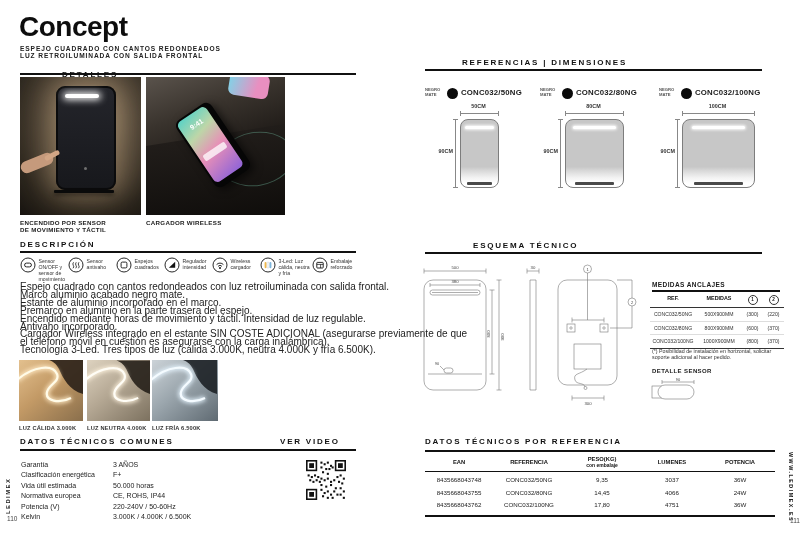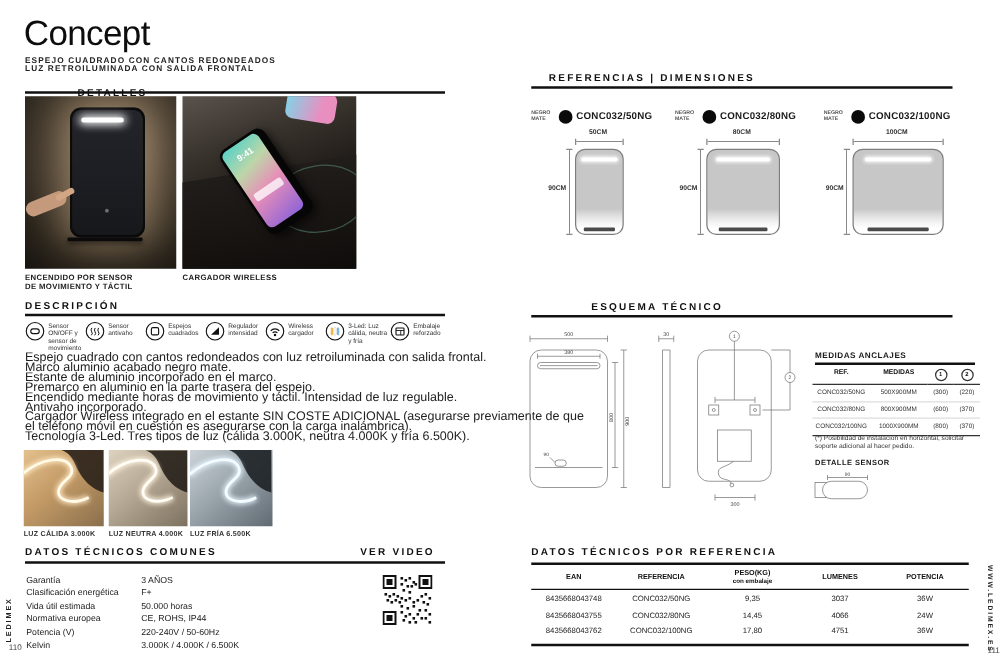--- a/index.html
+++ b/index.html
@@ -43,21 +43,21 @@
             font-size:4.6px;line-height:8px;text-align:center;font-weight:bold;}
   .dt-grid{display:grid;grid-template-columns:68px 72px 74px 66px 70px;}
   .dt-h{font-size:5.8px;font-weight:bold;text-align:center;color:#111;}
   .dt-c{font-size:6.2px;text-align:center;color:#222;line-height:12.7px;white-space:nowrap;}
   .note{font-size:5.3px;color:#333;line-height:6.3px;}
   .anct{font-size:6.5px;font-weight:bold;letter-spacing:.4px;}
 </style>
 </head>
 <body>
 
-<div class="abs" style="left:19px;top:11px;font-size:28px;font-weight:normal;letter-spacing:-.5px;color:#0d0d0d;">Concept</div>
+<div class="abs" style="left:19px;top:11px;font-size:28px;font-weight:bold;letter-spacing:-.5px;color:#0d0d0d;">Concept</div>
 <div class="abs" style="left:20px;top:45px;">
   <div class="cap" style="font-size:6.6px;letter-spacing:.9px;">ESPEJO CUADRADO CON CANTOS REDONDEADOS</div>
   <div class="cap" style="font-size:6.6px;letter-spacing:.9px;">LUZ RETROILUMINADA CON SALIDA FRONTAL</div>
 </div>
 
 <div class="abs hsec" style="left:20px;top:70px;margin-left:42px;">DETALLES</div>
 <div class="abs rule" style="left:20px;top:72.5px;width:336px;"></div>
 
 <div class="photo" style="left:20px;top:77px;width:121px;height:138px;background:radial-gradient(circle at 60% 30%, #6b5f4e 0%, #443c31 38%, #242019 75%, #15120f 100%);">
   <div class="abs" style="left:36px;top:9px;width:56px;height:100px;background:linear-gradient(#24252b,#17181c);
@@ -199,21 +199,21 @@
     <path d="M30,0 H64 V34 C50,30 44,18 40,9 C37,3 33,1 30,0 Z" fill="#1d2126" opacity=".9"></path>
     <path d="M-2,20 C14,6 34,4 38,14 C41,22 30,24 28,32 C26,41 40,44 52,38" fill="none" stroke="#e6f5ff" stroke-width="5" filter="url(#g3)" opacity=".9"></path>
     <path d="M-2,20 C14,6 34,4 38,14 C41,22 30,24 28,32 C26,41 40,44 52,38" fill="none" stroke="#f4fbff" stroke-width="2.2"></path>
   </svg>
 </div>
 <div class="abs swcap" style="left:19px;top:425px;">LUZ CÁLIDA 3.000K</div>
 <div class="abs swcap" style="left:87px;top:425px;">LUZ NEUTRA 4.000K</div>
 <div class="abs swcap" style="left:152px;top:425px;">LUZ FRÍA 6.500K</div>
 
 <div class="abs hsec" style="left:20px;top:437px;">DATOS TÉCNICOS COMUNES</div>
-<div class="abs hsec" style="left:280px;top:437px;width:76px;text-align:center;">VER VIDEO</div>
+<div class="abs hsec" style="left:280px;top:437px;width:76px;text-align:left;">VER VIDEO</div>
 <div class="abs rule" style="left:20px;top:448.5px;width:336px;"></div>
 
 <div class="abs" style="left:21px;top:460px;">
   <div class="spec-row">
       <span class="spec-label">Garantía</span>
       <span>3 AÑOS</span>
     </div>
   <div class="spec-row">
       <span class="spec-label">Clasificación energética</span>
       <span>F+</span>
@@ -296,21 +296,21 @@
       <rect x="23" y="23" width="1.3" height="1.3"></rect>
     <rect x="10" y="22" width="1.3" height="1.3"></rect>
       <rect x="13" y="23" width="1.3" height="1.3"></rect>
       <rect x="16" y="23" width="1.3" height="1.3"></rect>
   </g>
 </svg>
 
 <div class="abs vtext vtext-up" style="left:5px;top:484px;height:30px;">LEDIMEX</div>
 <div class="abs pagenum" style="left:7px;top:515px;">110</div>
 
-<div class="abs hsec" style="left:425px;top:58px;padding-left:14px;">REFERENCIAS | DIMENSIONES</div>
+<div class="abs hsec" style="left:448px;top:58px;padding-left:14px;">REFERENCIAS | DIMENSIONES</div>
 <div class="abs rule" style="left:425px;top:68.5px;width:337px;"></div>
 
 <div class="abs" style="left:425px;top:88px;">
   <div class="tiny">NEGRO</div>
   <div class="tiny">MATE</div>
 </div>
 <div class="abs dot" style="left:447px;top:88px;"></div>
 <div class="abs refcode" style="left:461px;top:88px;">CONC032/50NG</div>
 
 <div class="abs" style="left:540px;top:88px;">

